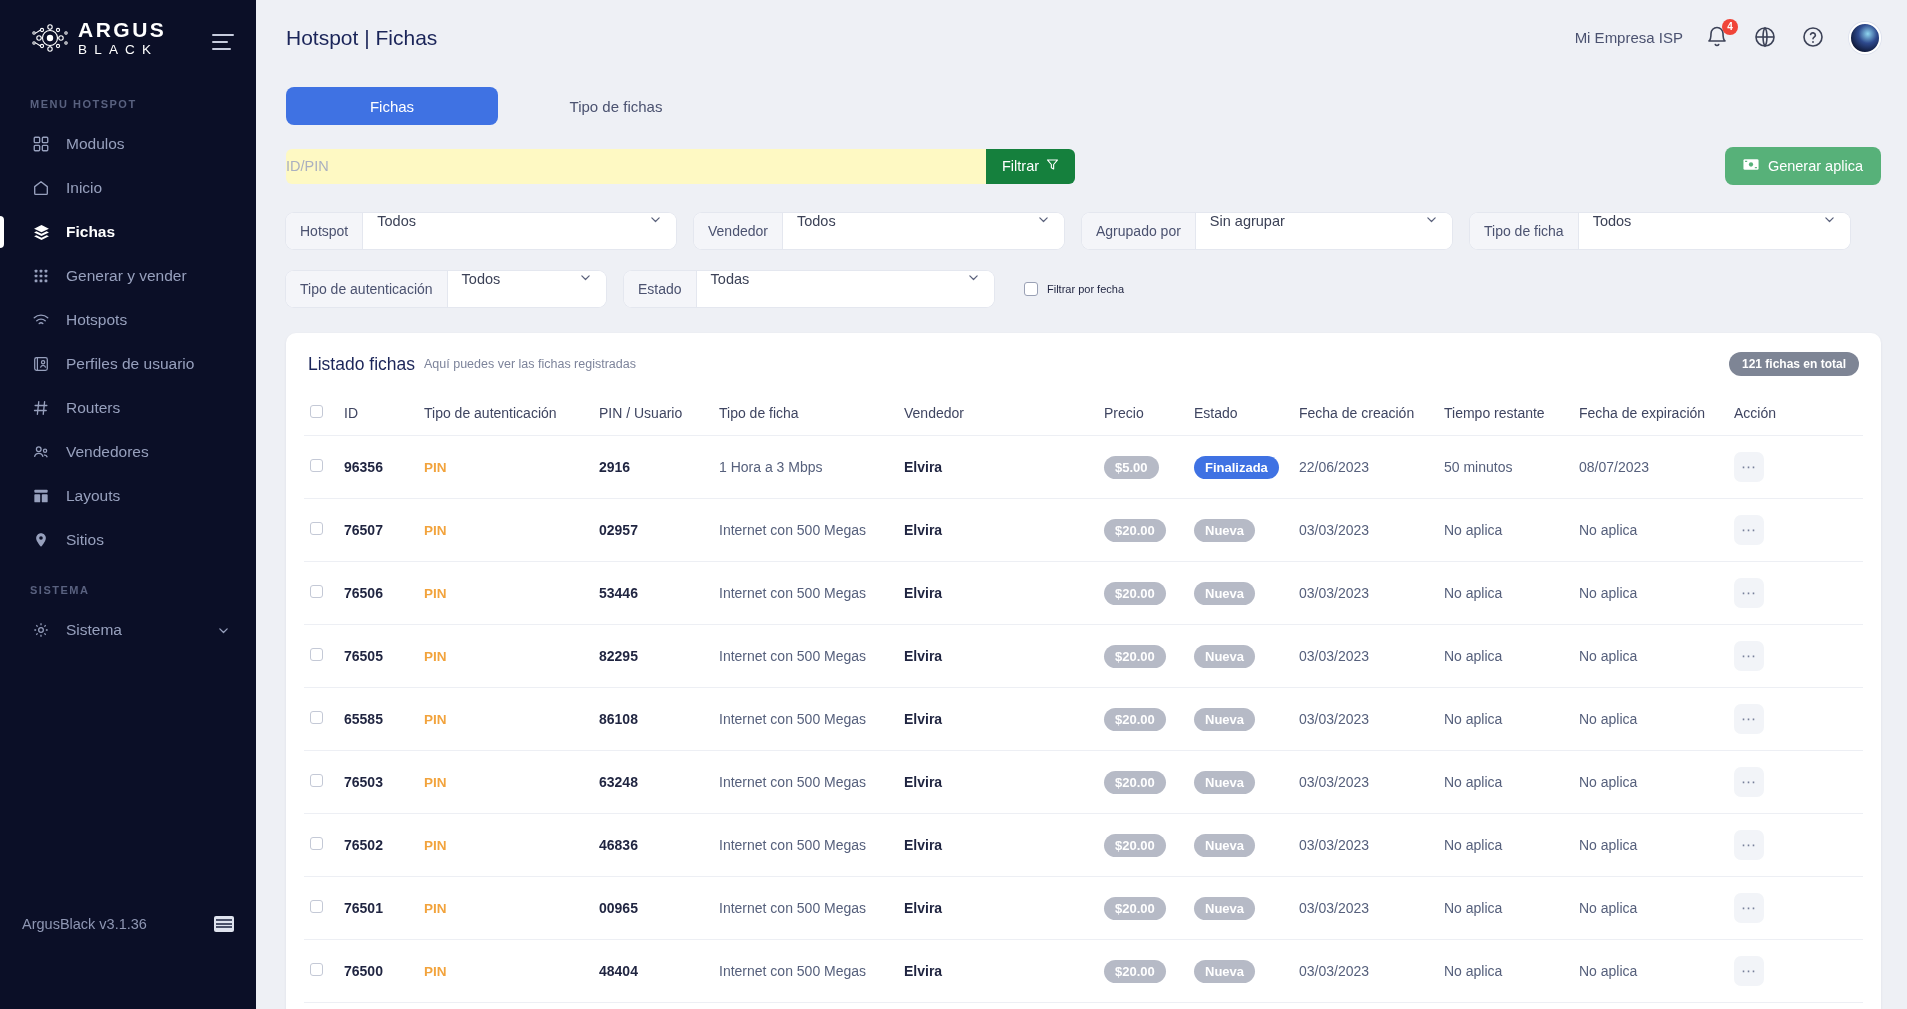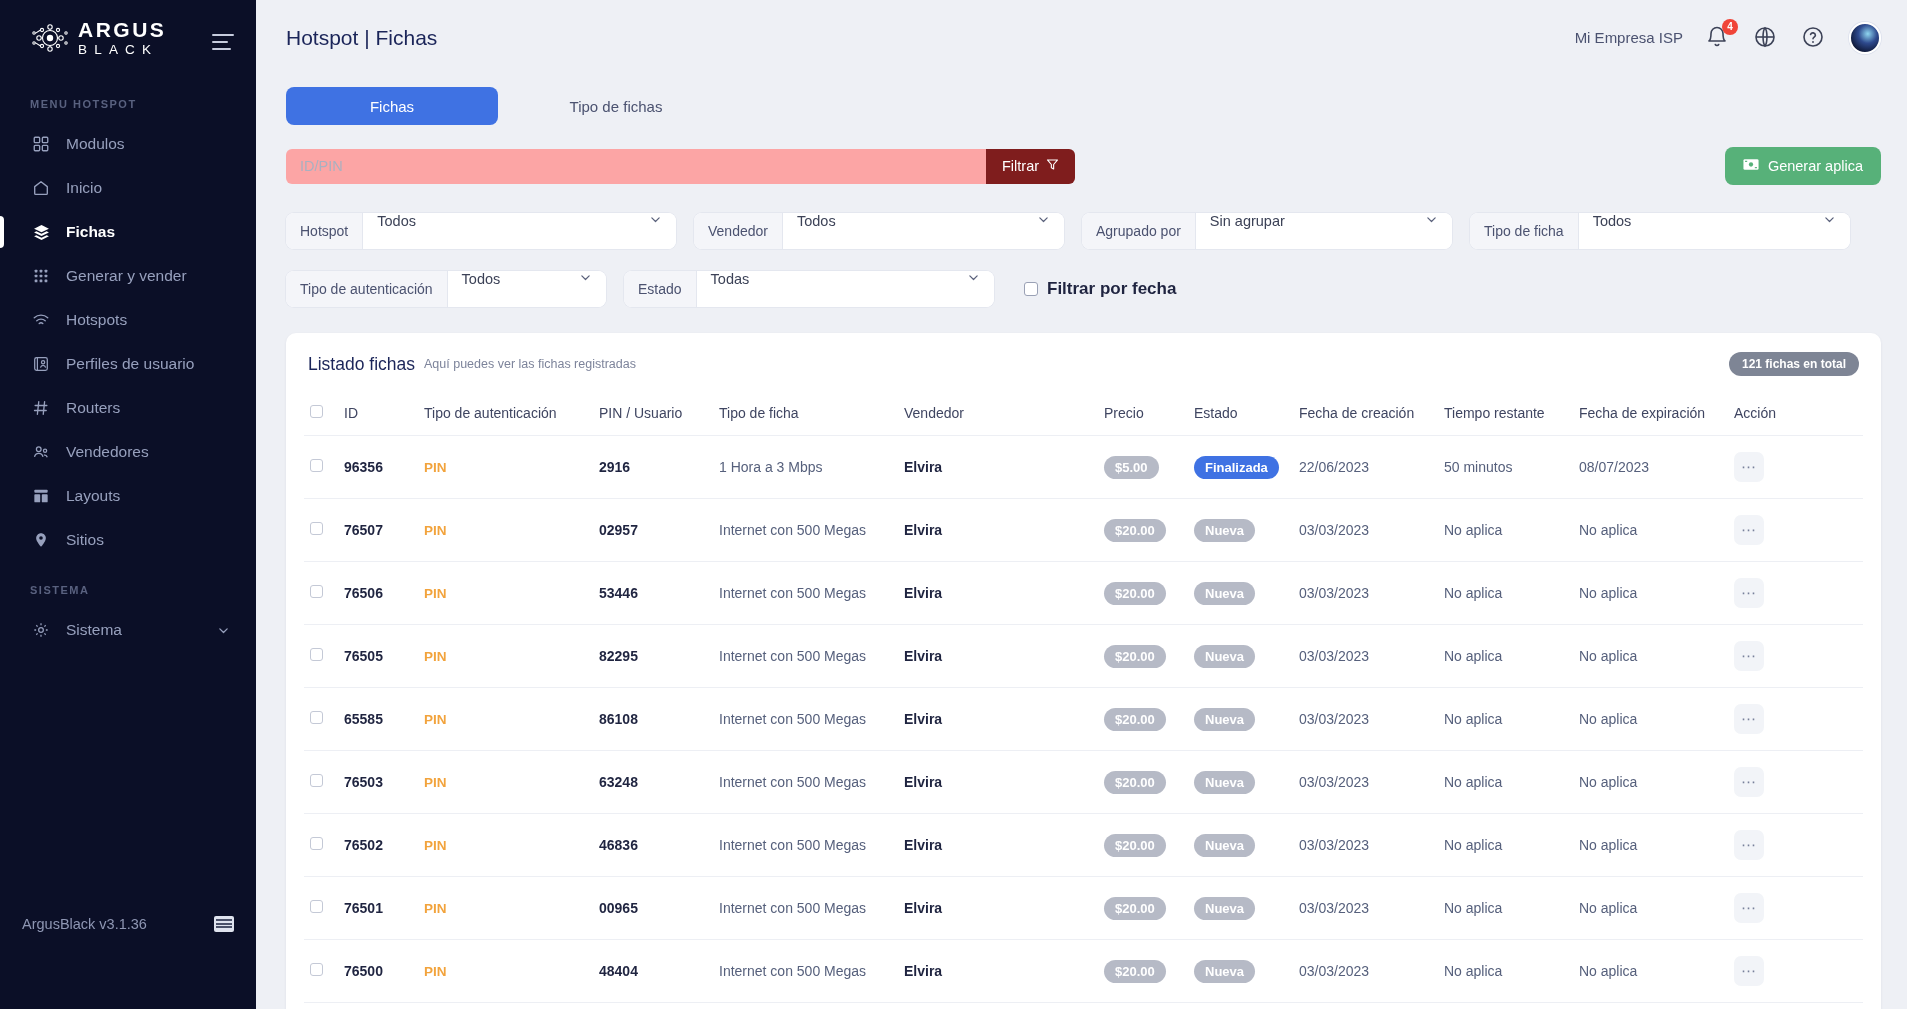--- a/index.html
+++ b/index.html
@@ -111,26 +111,26 @@
     min-width: 212px; height: 38px; border-radius: 8px;
     display: flex; align-items: center; justify-content: center;
     font-size: 15px; cursor: pointer; color: #4b5270;
   }
   .tab.active { background: #3f72e3; color: #ffffff; }
 
   .searchrow { display: flex; align-items: center; margin-top: 22px; }
   .search-wrap { display: flex; }
   .search-input {
     width: 700px; height: 35px; border: none; outline: none;
-    border-radius: 6px 0 0 6px; background: #fca5a5;
-    padding: 0 14px; font-size: 14.5px; color: #333; font-family: inherit;
+    border-radius: 6px 0 0 6px; background: #fef9c3;
+    padding: 0 0; font-size: 14.5px; color: #333; font-family: inherit;
   }
   .search-input::placeholder { color: #aab0c0; }
   .filter-btn {
-    height: 35px; background: #7f1d1d; color: #fff; border: none;
+    height: 35px; background: #15803d; color: #fff; border: none;
     border-radius: 0 6px 6px 0; padding: 0 16px; font-size: 14.5px;
     display: flex; align-items: center; gap: 7px; cursor: pointer;
     font-family: inherit;
   }
   .gen-btn {
     margin-left: auto; height: 38px; background: #57b179; color: #fff;
     border: none; border-radius: 8px; padding: 0 18px; font-size: 14.5px;
     display: flex; align-items: center; gap: 9px; cursor: pointer;
     font-family: inherit;
   }
@@ -150,21 +150,21 @@
   .fgroup .fsel {
     flex: 1 1 auto; display: flex; align-items: flex-start; justify-content: space-between;
     padding: 0 14px; font-size: 14.5px; color: #3c4257; cursor: pointer; background:#fff;
     white-space: nowrap;
   }
   .fgroup .fsel .chev { margin-left: 18px; color: #5b627c; }
   .chk-wrap { display: flex; align-items: center; gap: 9px; margin-left: 12px; cursor: pointer; }
   .chk {
     width: 14px; height: 14px; border: 1.5px solid #9aa1b5; border-radius: 3px; background:#fff;
   }
-  .chk-label { font-size: 17px; color: #1f2440; font-weight: bold; }
+  .chk-label { font-size: 11px; color: #1f2440; font-weight: normal; }
 
   
   .card {
     margin-top: 26px; background: #ffffff; border-radius: 10px;
     box-shadow: 0 1px 3px rgba(20,30,70,.07);
     padding: 0 18px;
   }
   .card-head {
     height: 62px; display: flex; align-items: center; padding: 0 4px;
   }

